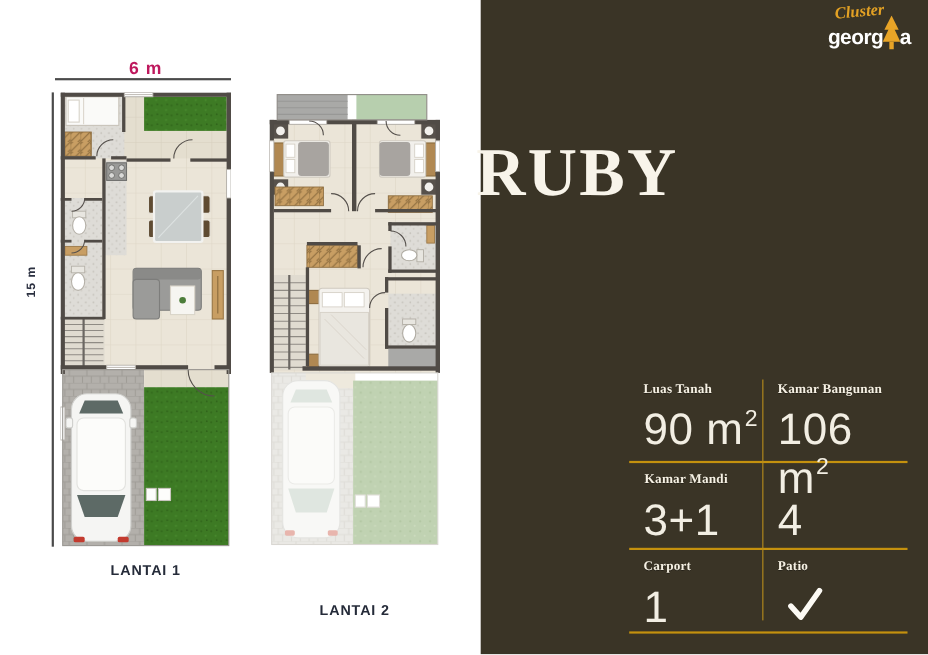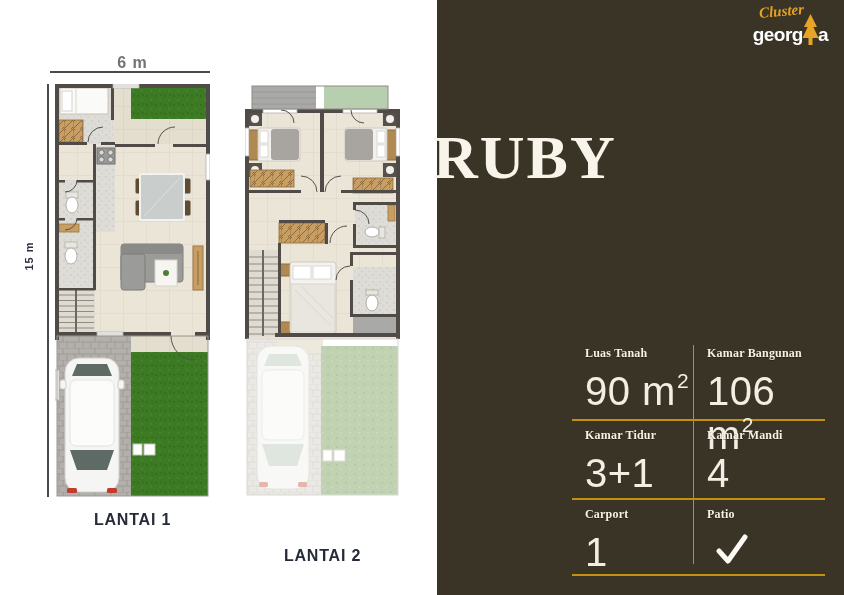--- a/index.html
+++ b/index.html
@@ -1,30 +1,30 @@
 <!DOCTYPE html>
 <html><head>
 <meta charset="utf-8">
 <style>
   html,body{margin:0;padding:0;background:#ffffff;}
   .page{position:relative;width:844px;height:595px;background:#ffffff;overflow:hidden;
         font-family:"Liberation Sans","DejaVu Sans",sans-serif;}
 
   
   .dim-top-label{position:absolute;left:55px;top:54px;width:155px;text-align:center;
-ed    font-size:11px;font-weight:bold;color:#737373;letter-spacing:1px;}
+ed    font-size:11px;font-weight:bold;color:#be185d;letter-spacing:1px;}
   .dim-top-line{position:absolute;left:50px;top:71px;width:160px;height:2px;background:#4a4a4a;}
   .dim-left-line{position:absolute;left:47px;top:84px;width:2px;height:413px;background:#4a4a4a;}
   .dim-left-label{position:absolute;left:14px;top:250px;font-size:11px;font-weight:bold;
     color:#2b3040;letter-spacing:1px;transform:rotate(-90deg);transform-origin:center;}
   .plan{position:absolute;top:84px;}
   .plan svg{display:block;}
   .plan1{left:55px;width:155px;height:414px;}
   .plan2{left:245px;width:155px;height:413px;}
-  .plan-label{position:absolute;top:511px;font-size:16px;font-weight:bold;
+  .plan-label{position:absolute;top:511px;font-size:13px;font-weight:bold;
     letter-spacing:0.8px;color:#252b39;text-align:center;}
   .plan-label.l1{left:55px;width:155px;}
   .plan-label.l2{left:245px;width:155px;margin-top:36px;}
 
   
   .panel{position:absolute;left:437px;top:0;width:407px;height:595px;background:#3a3426;}
   .brand{position:absolute;top:14px;right:16px;}
   .brand-cluster{position:absolute;top:-11px;right:24px;color:#e3a124;
     font-family:"Liberation Serif","DejaVu Serif",serif;font-style:italic;font-weight:bold;
     font-size:15px;transform:rotate(-5deg);}
@@ -374,21 +374,20 @@
         <div class="cell-l spec-head">Luas Tanah</div>
         <div class="cell-r spec-head">Kamar Bangunan</div>
       </div>
       <div class="spec-row row-val1">
         <div class="cell-l spec-value"><span>90 m</span><sup>2</sup></div>
         <div class="cell-r spec-value"><span>106 m</span><sup>2</sup></div>
       </div>
       <div class="hline"></div>
 
       <div class="spec-row row-head">
-        <div class="cell-l spec-head">Kamar Tidur</div>
         <div class="cell-r spec-head">Kamar Mandi</div>
       </div>
       <div class="spec-row row-val2">
         <div class="cell-l spec-value">3+1</div>
         <div class="cell-r spec-value">4</div>
       </div>
       <div class="hline"></div>
 
       <div class="spec-row row-head">
         <div class="cell-l spec-head">Carport</div>

